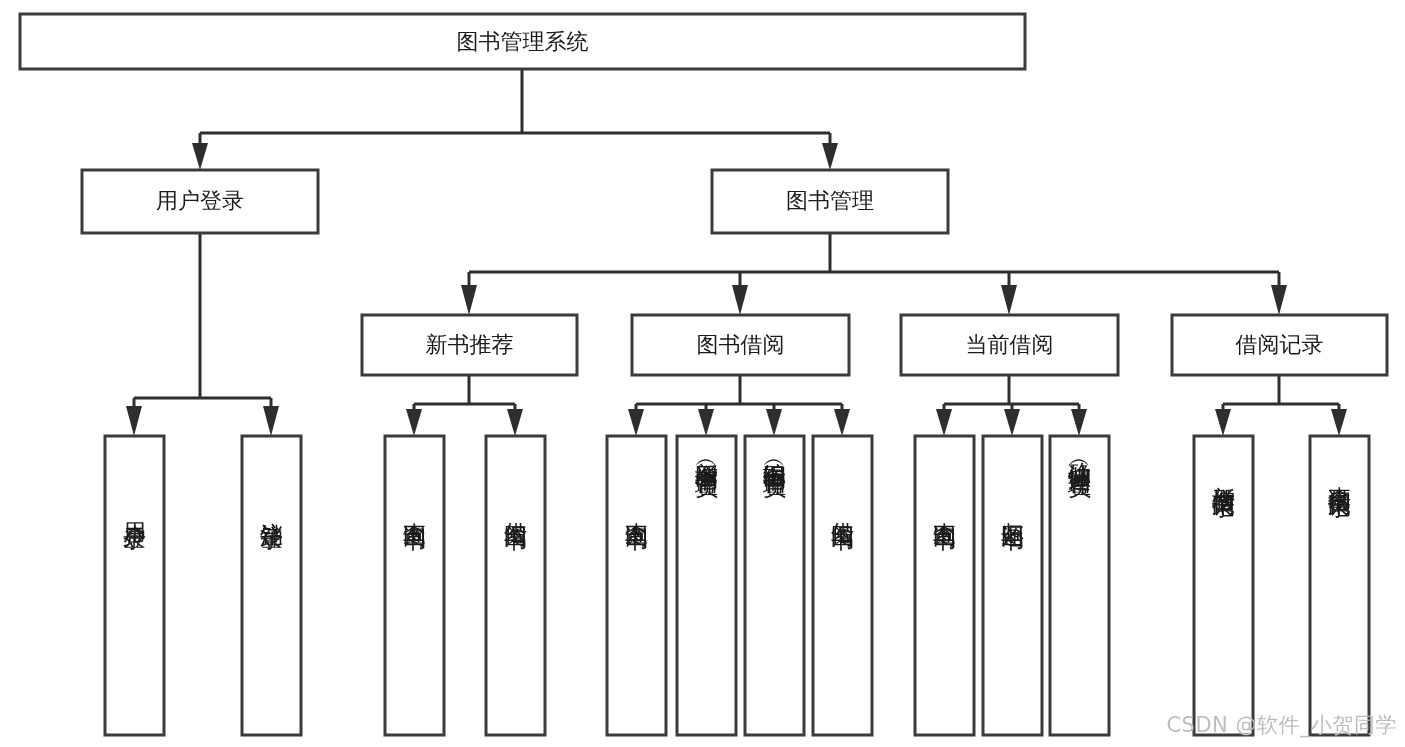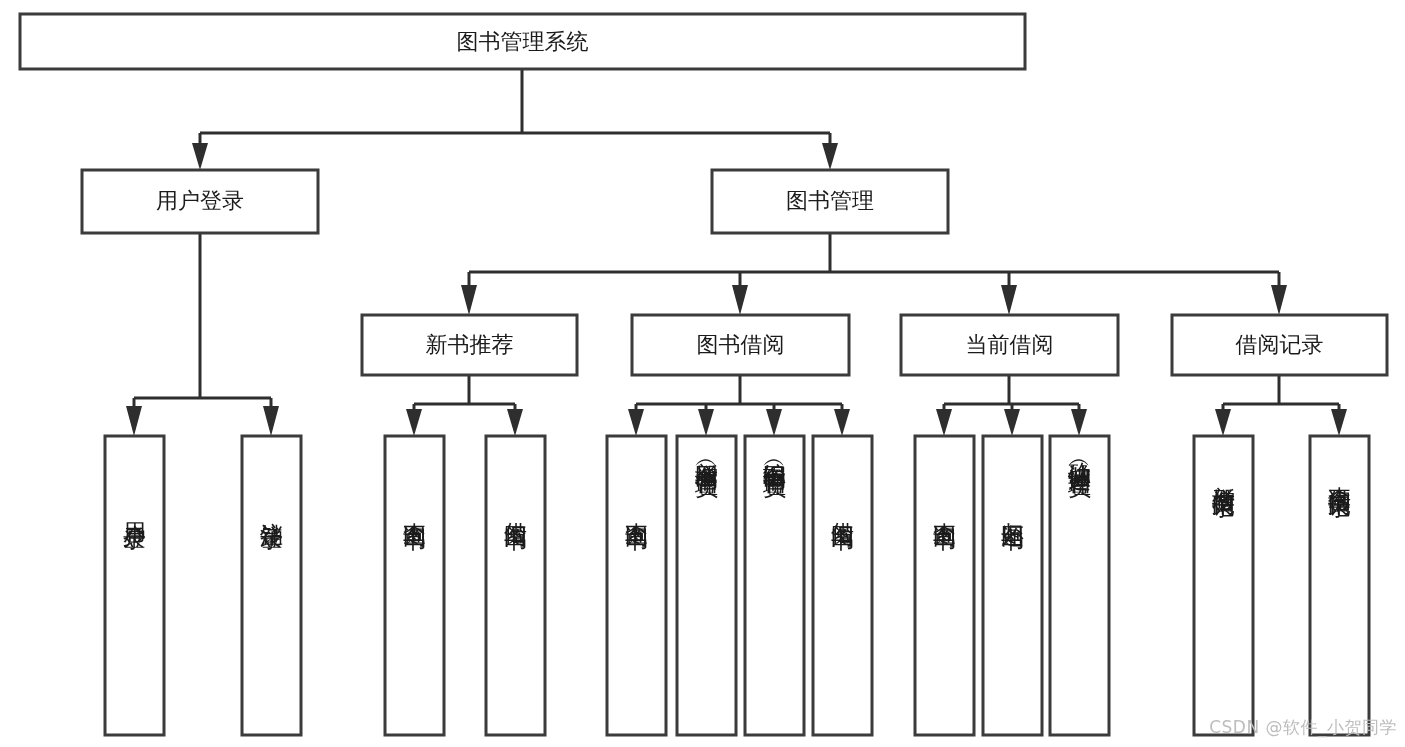--- a/index.html
+++ b/index.html
@@ -63,21 +63,21 @@
     line-height: 1;
     color: #1b1b1b;
     letter-spacing: 2px;
     white-space: nowrap;
   }
   .watermark {
     position: absolute;
     right: 8px;
     bottom: 8px;
     font-family: "DejaVu Sans", "Liberation Sans", sans-serif;
-    font-size: 17px;
+    font-size: 21px;
     color: #bdbdbd;
     letter-spacing: 0.5px;
     user-select: none;
   }
 </style>
 </head>
 <body>
 
 <div id="diagram-root">
 

